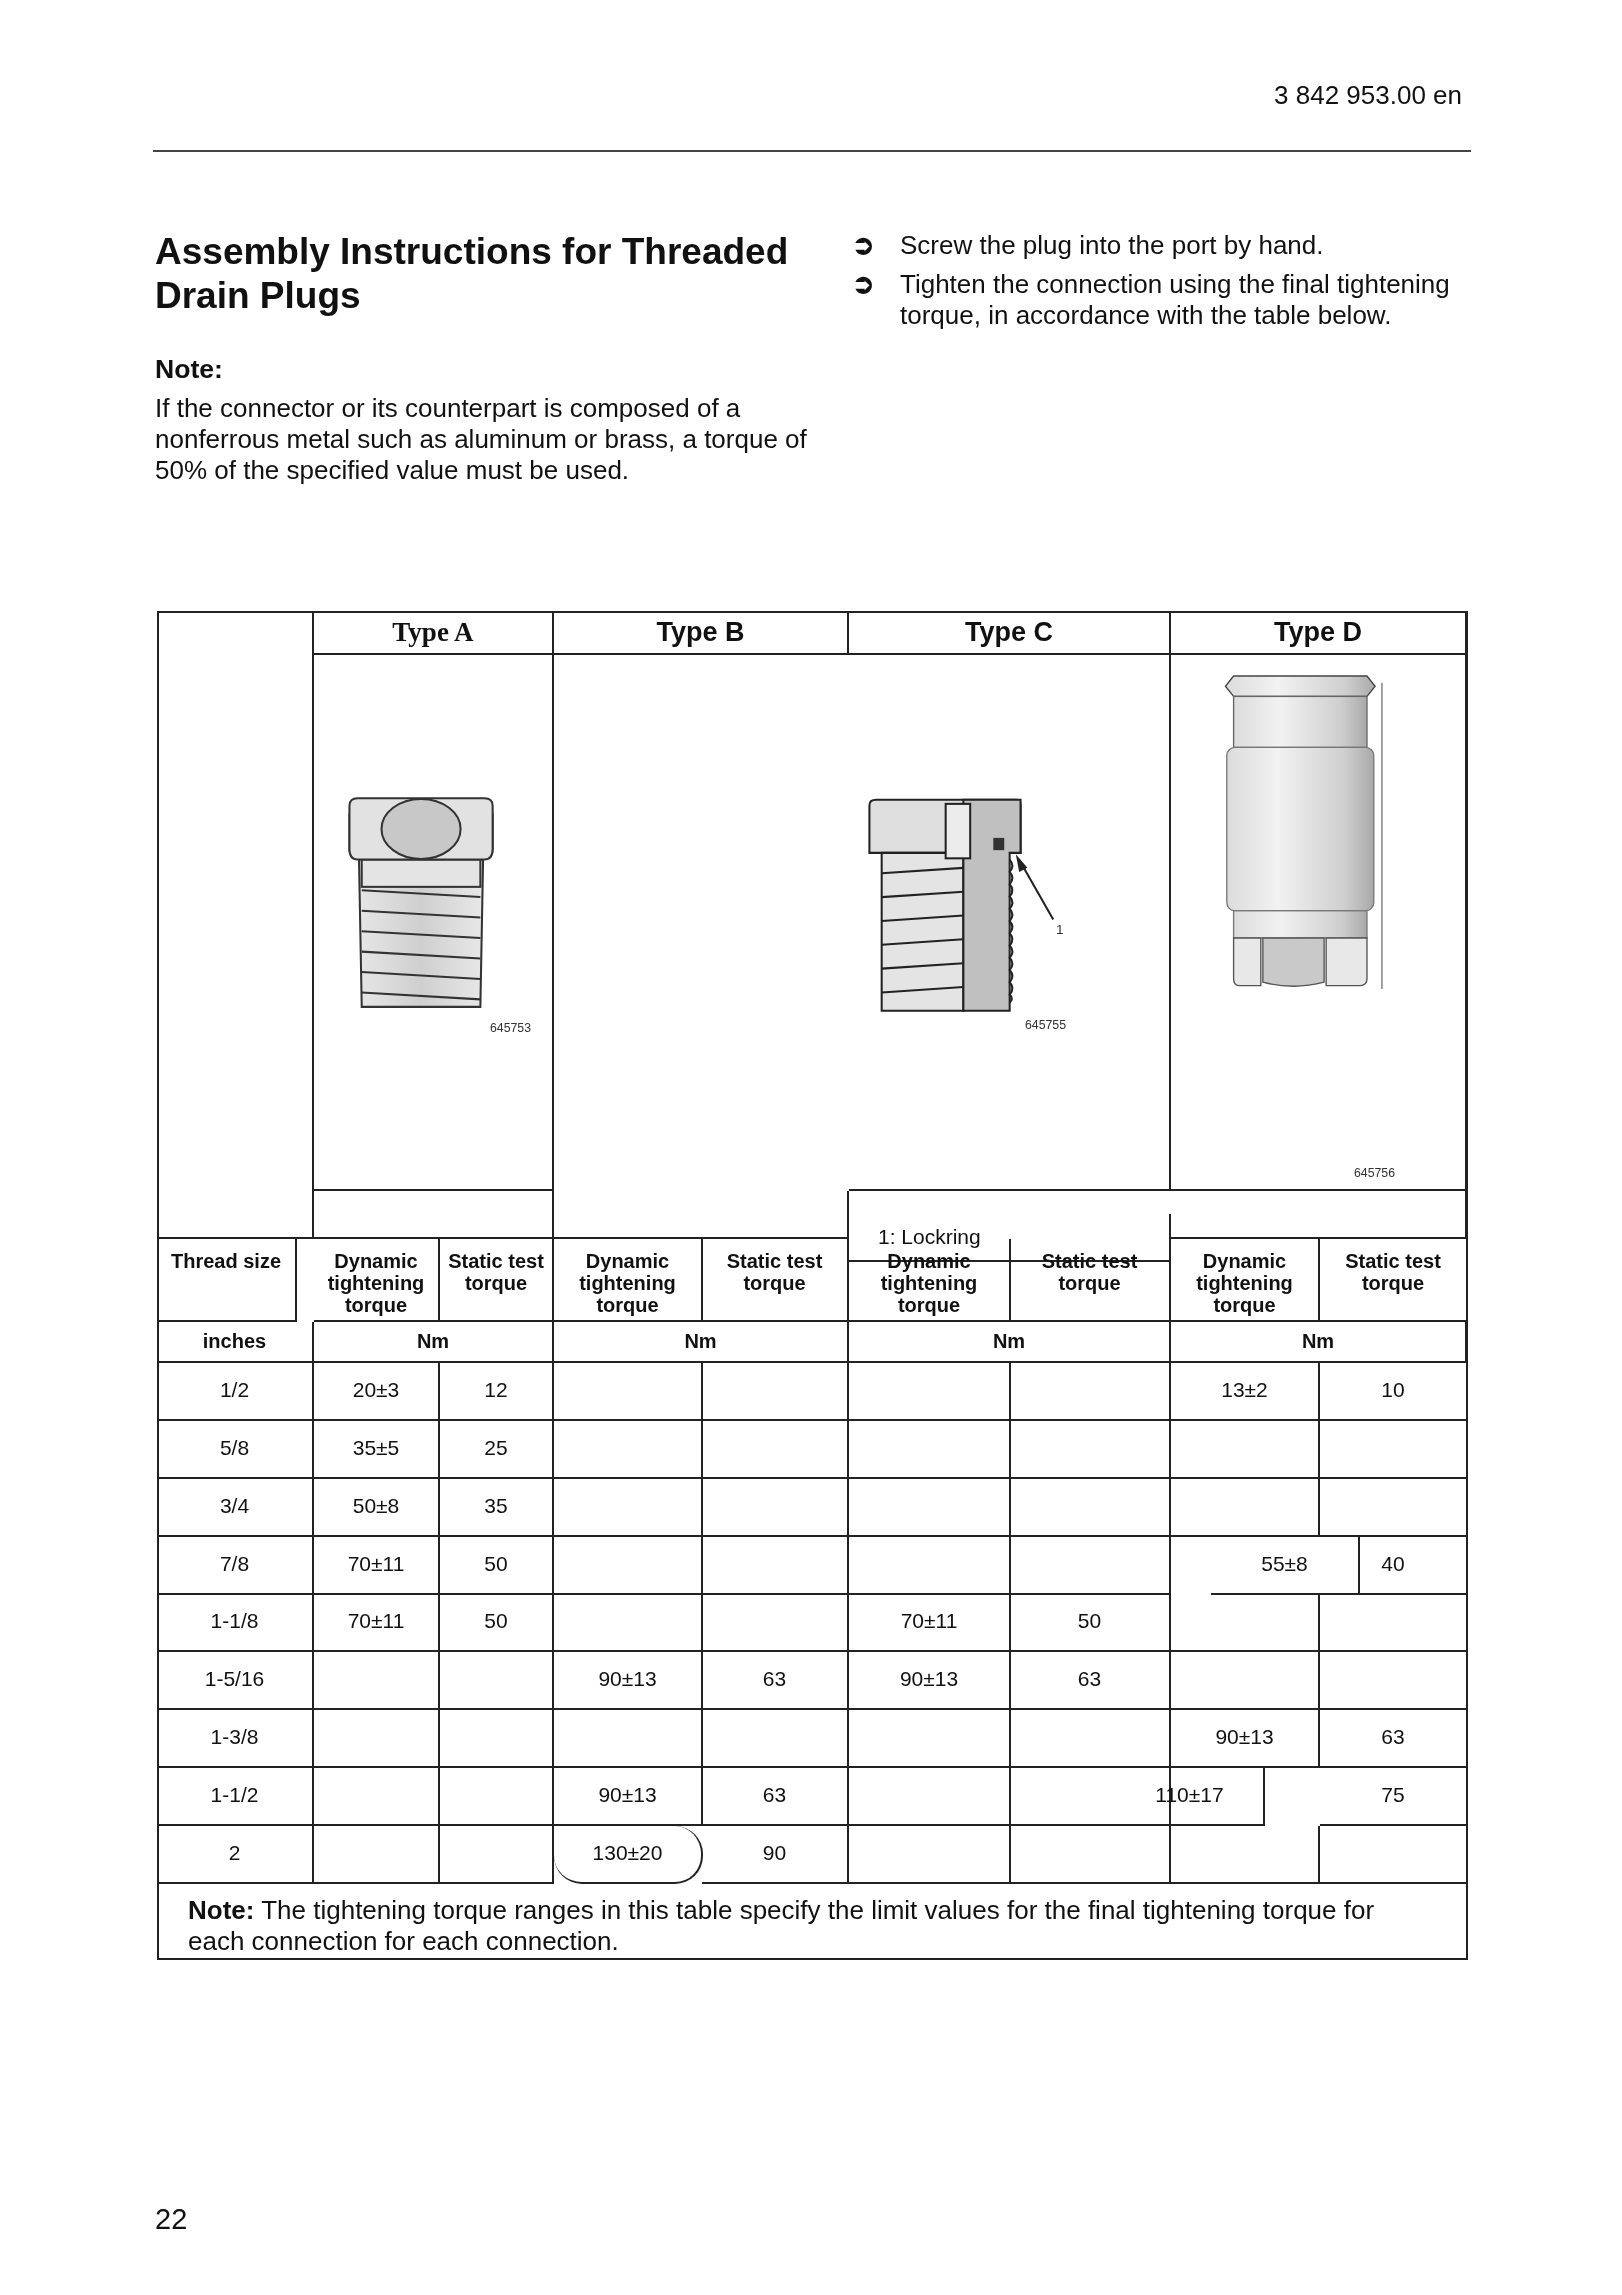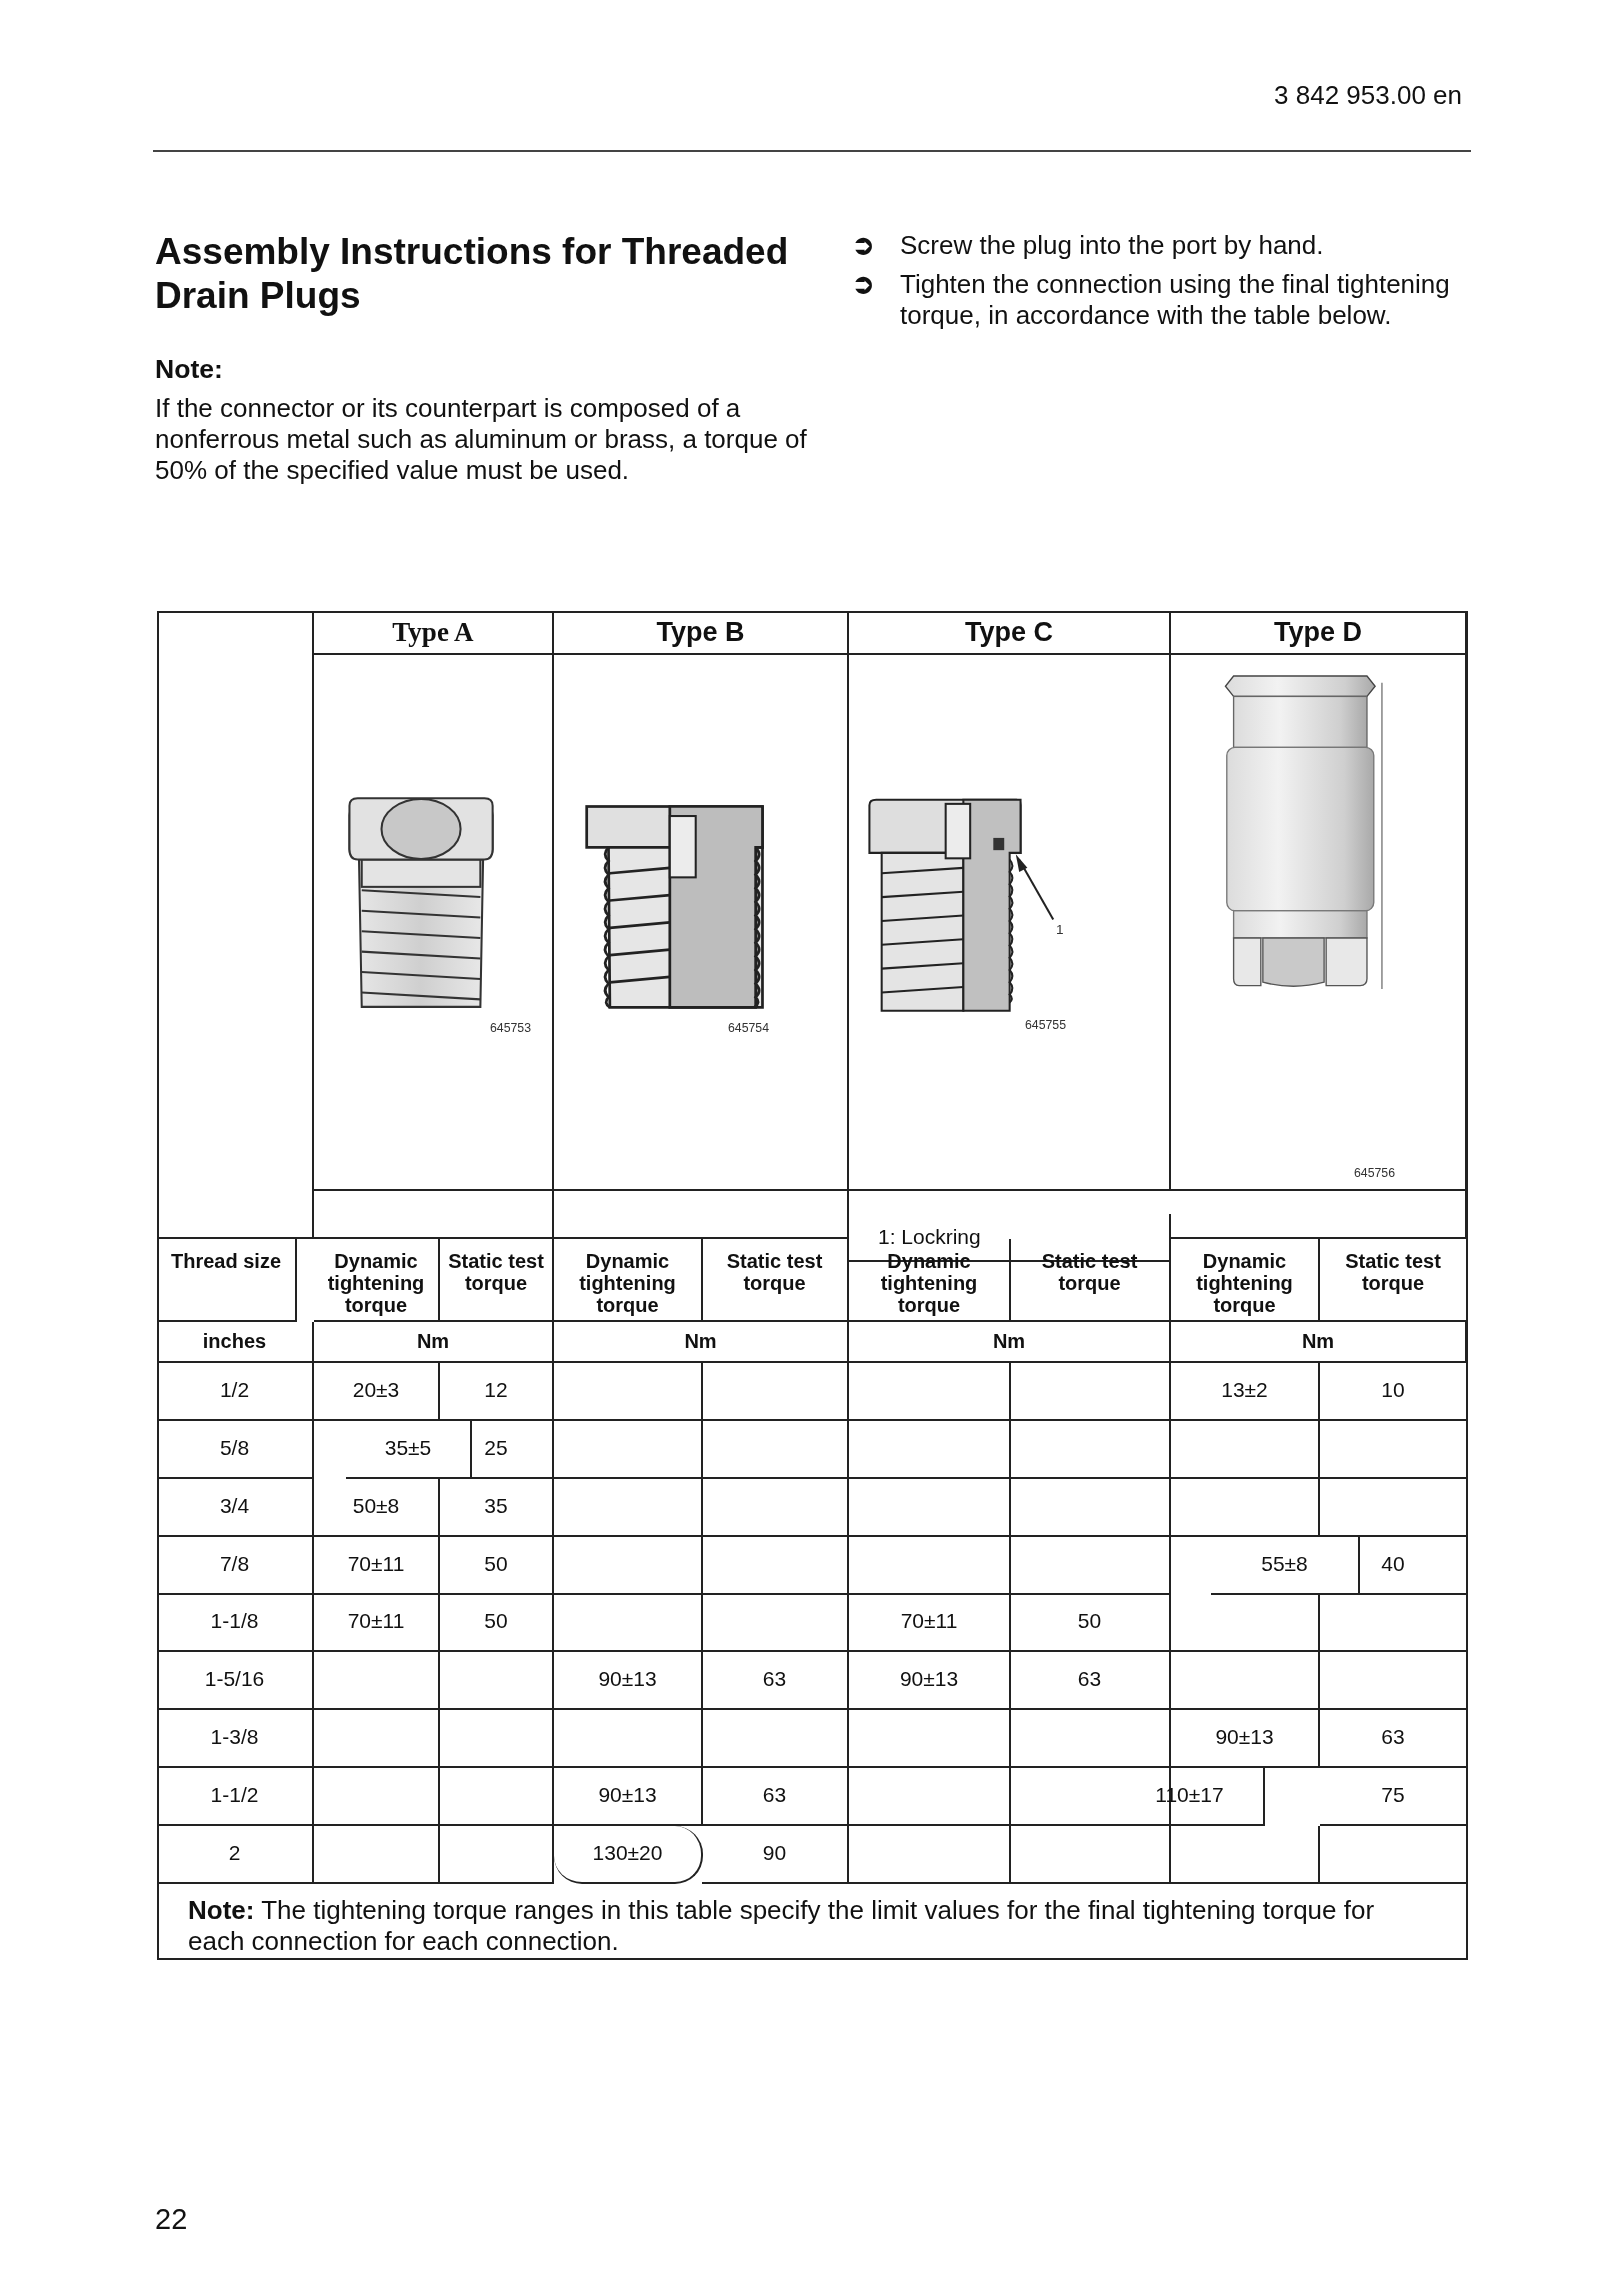--- a/index.html
+++ b/index.html
@@ -83,38 +83,20 @@
           <path d="M70 465 L244 475"></path>
           <path d="M70 495 L244 505"></path>
       </g>
       <rect x="70" y="300" width="174" height="40" fill="#e4e4e4" stroke="#333" stroke-width="3"></rect>
       <path d="M52 221 Q52 210 64 210 H250 Q262 210 262 221 V285 Q262 300 250 300 H64 Q52 300 52 285 Z" fill="#e2e2e2" stroke="#333" stroke-width="3"></path>
       <ellipse cx="157" cy="255" rx="58" ry="44" fill="#c8c8c8" stroke="#333" stroke-width="3"></ellipse>
     </svg>
     <span class="figno" style="left:176px;top:366px;">645753</span>
   </div>
 
-  <div class="cell img-cell" style="left:397px;top:44px;width:295px;height:536px;">
-    <svg width="295" height="536" viewBox="0 0 433 786" style="position:absolute;left:0;top:0;">
-      <rect x="48" y="222" width="258" height="60" fill="#e0e0e0" stroke="#222" stroke-width="4"></rect>
-      <path d="M80 282 L306 282 L306 517 L82 517 Z" fill="#e6e6e6" stroke="#222" stroke-width="4"></path>
-      <path d="M170 222 L306 222 L306 282 L296 282 L296 517 L170 517 Z" fill="#bdbdbd" stroke="#222" stroke-width="4"></path>
-      <rect x="170" y="236" width="38" height="90" fill="#ececec" stroke="#222" stroke-width="3"></rect>
-      <g stroke="#222" stroke-width="4" fill="none">
-        <path d="M82 320 L170 312"></path>
-          <path d="M82 360 L170 352"></path>
-          <path d="M82 400 L170 392"></path>
-        <path d="M82 440 L170 432"></path>
-          <path d="M82 480 L170 472"></path>
-        <path d="M80 282 q-10 10 0 20 q-10 10 0 20 q-10 10 0 20 q-10 10 0 20 q-10 10 0 20 q-10 10 0 20 q-10 10 0 20 q-10 10 0 20 q-10 10 0 20 q-10 10 0 20 q-10 10 0 20 q-8 8 2 15"></path>
-        <path d="M296 282 q10 10 0 20 q10 10 0 20 q10 10 0 20 q10 10 0 20 q10 10 0 20 q10 10 0 20 q10 10 0 20 q10 10 0 20 q10 10 0 20 q10 10 0 20 q10 10 0 20 q8 8 -2 15"></path>
-      </g>
-    </svg>
-    <span class="figno" style="left:174px;top:366px;">645754</span>
-  </div>
 
   <div class="cell img-cell" style="left:692px;top:44px;width:322px;height:536px;">
     <svg width="322" height="536" viewBox="0 0 473 786" style="position:absolute;left:0;top:0;">
       <path d="M30 220 Q30 212 40 212 H246 Q252 212 252 220 V290 H30 Z" fill="#dedede" stroke="#222" stroke-width="3"></path>
       <path d="M48 290 H168 V522 H48 Z" fill="#e4e4e4" stroke="#222" stroke-width="3"></path>
       <path d="M168 212 H252 V290 H236 V522 H168 Z" fill="#c0c0c0" stroke="#222" stroke-width="3"></path>
       <rect x="142" y="218" width="36" height="80" fill="#ececec" stroke="#222" stroke-width="3"></rect>
       <rect x="212" y="268" width="16" height="18" fill="#333"></rect>
       <g stroke="#222" stroke-width="3" fill="none">
         <path d="M48 320 L168 312"></path>
@@ -182,21 +164,21 @@
         <div class="cell val" style="left: 283px; top: 752px; width: 114px; height: 58px;">12</div>
         <div class="cell val" style="left: 397px; top: 752px; width: 149px; height: 58px;"></div>
         <div class="cell val" style="left: 545px; top: 752px; width: 147px; height: 58px;"></div>
         <div class="cell val" style="left: 692px; top: 752px; width: 162px; height: 58px;"></div>
         <div class="cell val" style="left: 853px; top: 752px; width: 161px; height: 58px;"></div>
         <div class="cell val" style="left: 1014px; top: 752px; width: 149px; height: 58px;">13±2</div>
         <div class="cell val" style="left: 1163px; top: 752px; width: 148px; height: 58px;">10</div>
       </div>
       <div>
         <div class="cell val" style="left: 0px; top: 810px; width: 157px; height: 58px;">5/8</div>
-        <div class="cell val" style="left: 157px; top: 810px; width: 126px; height: 58px; margin-left: 32px;">35±5</div>
+        <div class="cell val" style="left: 157px; top: 810px; width: 126px; height: 58px;">35±5</div>
         <div class="cell val" style="left: 283px; top: 810px; width: 114px; height: 58px;">25</div>
         <div class="cell val" style="left: 397px; top: 810px; width: 149px; height: 58px;"></div>
         <div class="cell val" style="left: 545px; top: 810px; width: 147px; height: 58px;"></div>
         <div class="cell val" style="left: 692px; top: 810px; width: 162px; height: 58px;"></div>
         <div class="cell val" style="left: 853px; top: 810px; width: 161px; height: 58px;"></div>
         <div class="cell val" style="left: 1014px; top: 810px; width: 149px; height: 58px;"></div>
         <div class="cell val" style="left: 1163px; top: 810px; width: 148px; height: 58px;"></div>
       </div>
       <div>
         <div class="cell val" style="left: 0px; top: 868px; width: 157px; height: 58px;">3/4</div>

